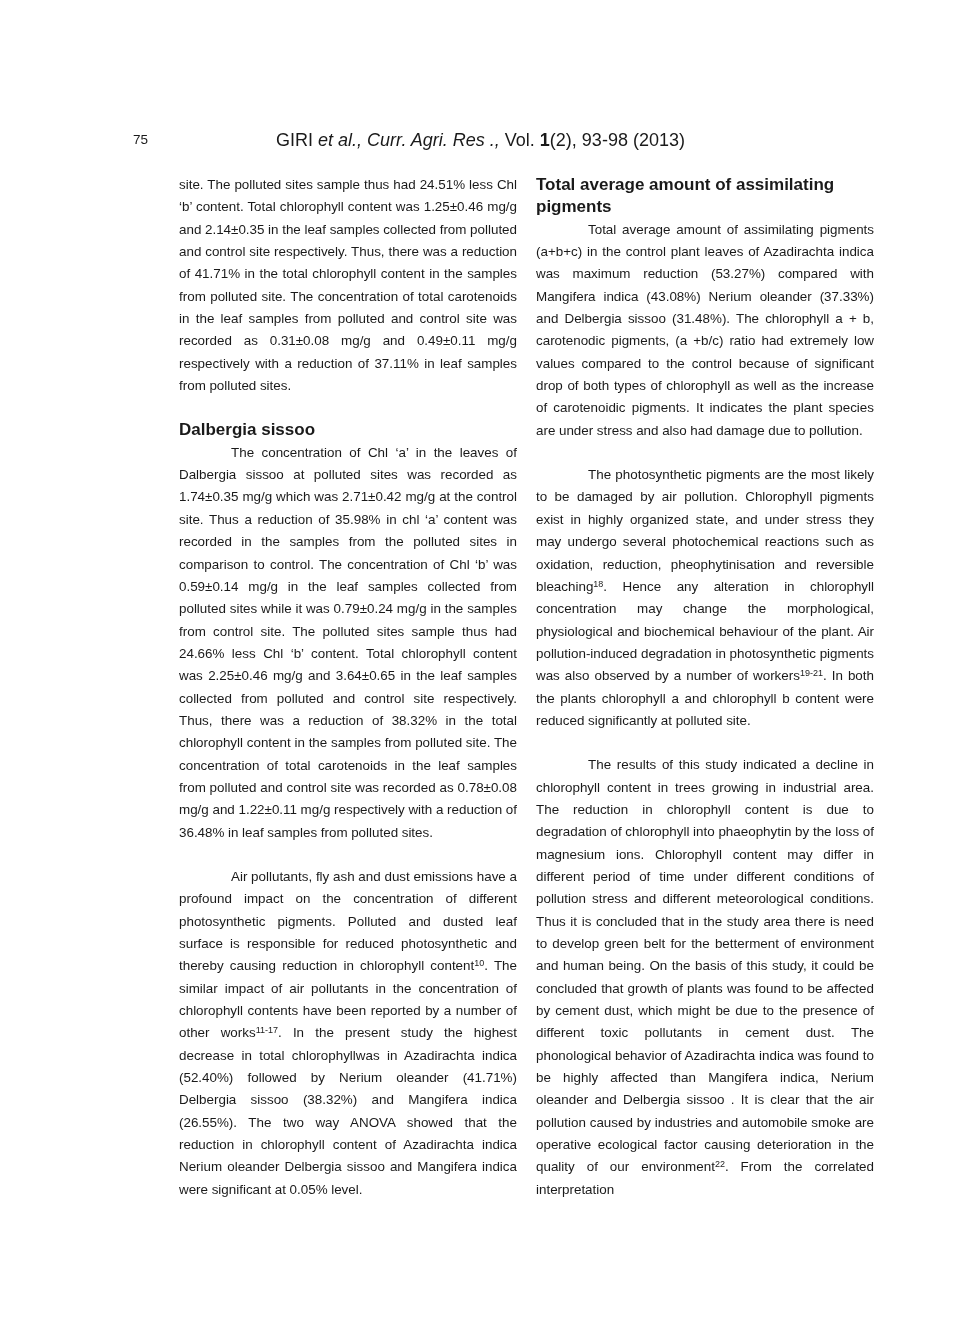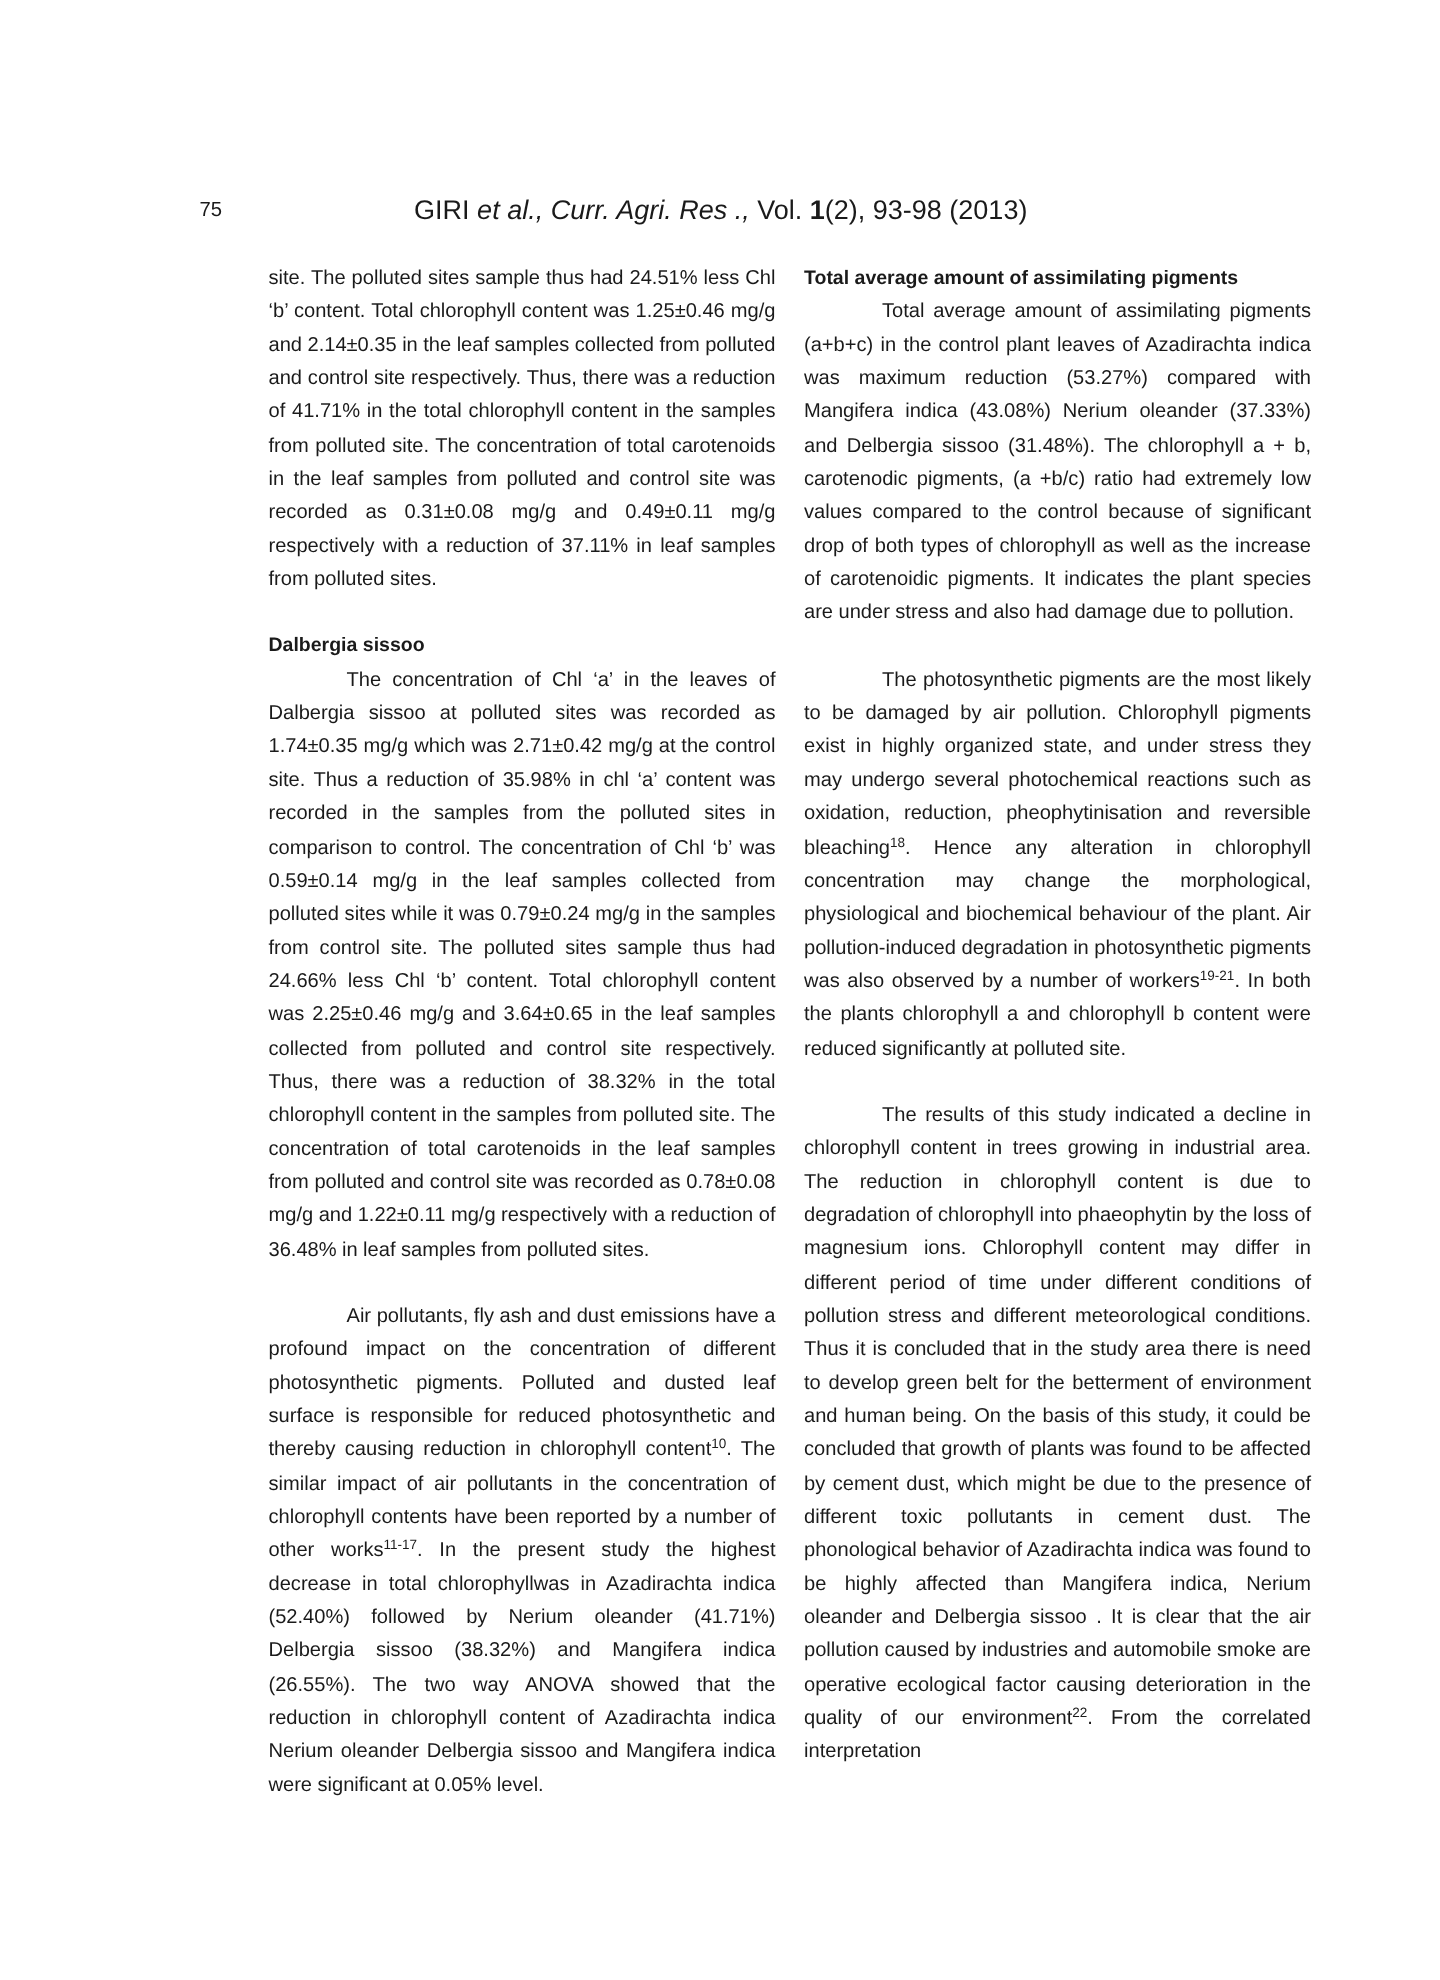--- a/index.html
+++ b/index.html
@@ -74,21 +74,21 @@
     word-spacing: -0.1px;
   }
   p.body.indent {
     text-indent: 52px;
   }
   p.gap {
     margin-top: 22px;
   }
   h4.subhead {
     margin: 0;
-    font-size: 13px;
+    font-size: 17px;
     line-height: 22.35px;
     font-weight: bold;
     text-align: left;
   }
   h4.subhead.gap-top {
     margin-top: 22px;
   }
   .it { }
   sup {
     font-size: 9px;

